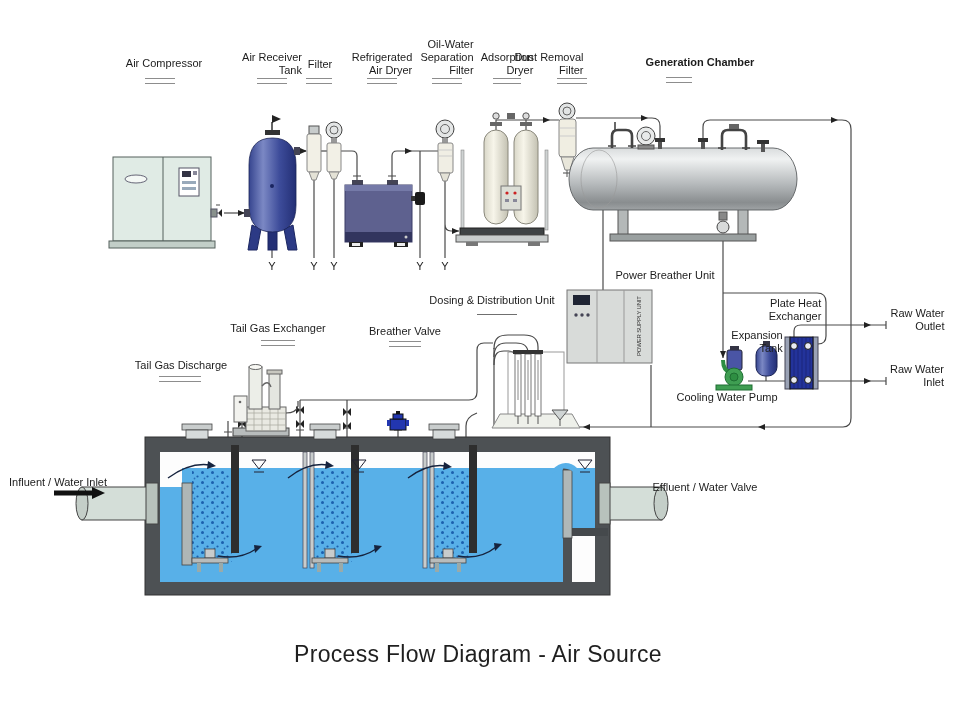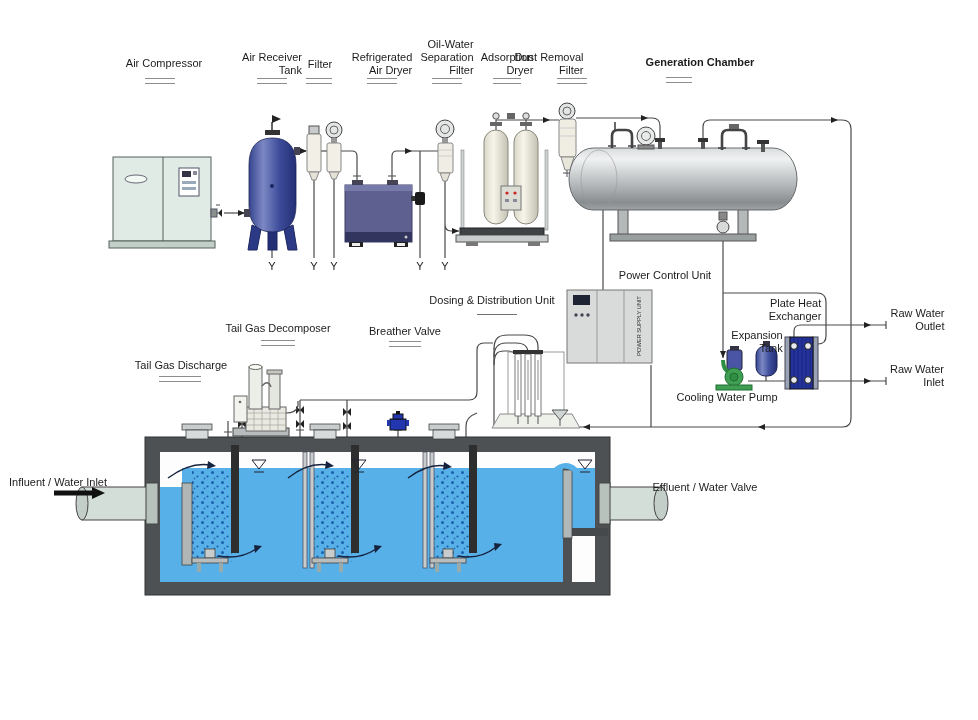--- a/index.html
+++ b/index.html
@@ -435,29 +435,29 @@
 Dryer</div>
 <div class="u2" style="left:507px;top:78px;width:28px"></div>
 
 <div class="lbl" style="left:549px;top:51px">Dust Removal
 Filter</div>
 <div class="u2" style="left:572px;top:78px;width:30px"></div>
 
 <div class="lbl bold" style="left:700px;top:56px">Generation Chamber</div>
 <div class="u2" style="left:679px;top:77px;width:26px"></div>
 
-<div class="lbl" style="left:665px;top:269px">Power Control Unit</div>
+<div class="lbl" style="left:665px;top:269px">Power Breather Unit</div>
 
 <div class="lbl" style="left:492px;top:294px">Dosing &amp; Distribution Unit</div>
 <div class="u1" style="left:497px;top:314px;width:40px"></div>
 
 <div class="lbl" style="left:405px;top:325px">Breather Valve</div>
 <div class="u2" style="left:405px;top:341px;width:32px"></div>
 
-<div class="lbl" style="left:278px;top:322px">Tail Gas Decomposer</div>
+<div class="lbl" style="left:278px;top:322px">Tail Gas Exchanger</div>
 <div class="u2" style="left:278px;top:340px;width:34px"></div>
 
 <div class="lbl" style="left:181px;top:359px">Tail Gas Discharge</div>
 <div class="u2" style="left:180px;top:376px;width:42px"></div>
 
 <div class="lbl" style="left:795px;top:297px">Plate Heat
 Exchanger</div>
 <div class="lbl" style="left:757px;top:329px">Expansion
 Tank</div>
 <div class="lbl" style="left:911px;top:307px">Raw Water Outlet</div>
@@ -466,14 +466,15 @@
 
 <div class="lbl" style="left:58px;top:476px">Influent / Water Inlet</div>
 <div class="lbl" style="left:705px;top:481px">Effluent / Water Valve</div>
 
 <div class="drain-y" style="left:272px;top:260px">Y</div>
 <div class="drain-y" style="left:314px;top:260px">Y</div>
 <div class="drain-y" style="left:334px;top:260px">Y</div>
 <div class="drain-y" style="left:420px;top:260px">Y</div>
 <div class="drain-y" style="left:445px;top:260px">Y</div>
 
+<div id="main-title">Process Flow Diagram - Air Source</div>
 
 </div>
 
 </body></html>

